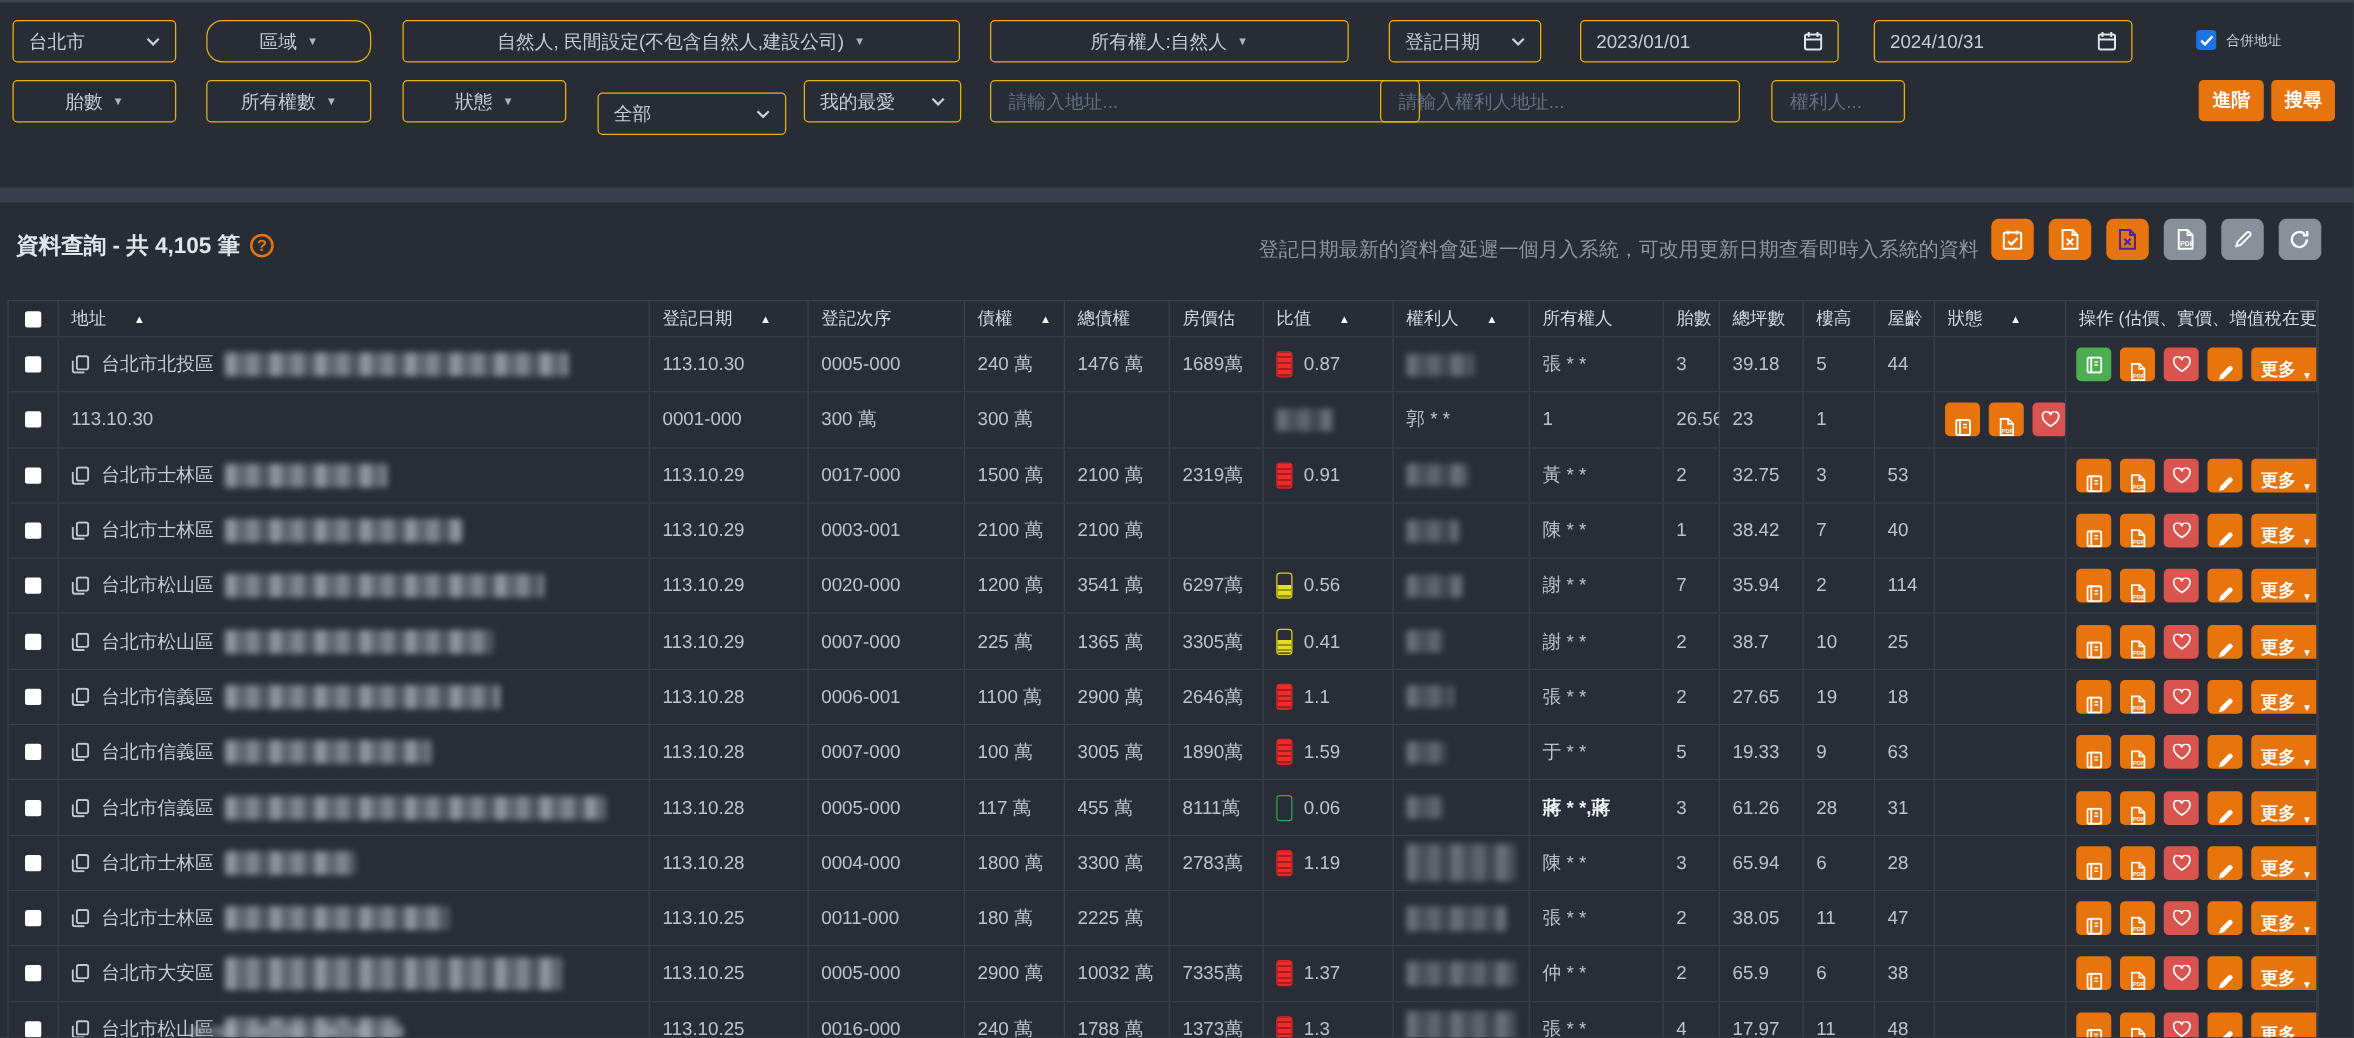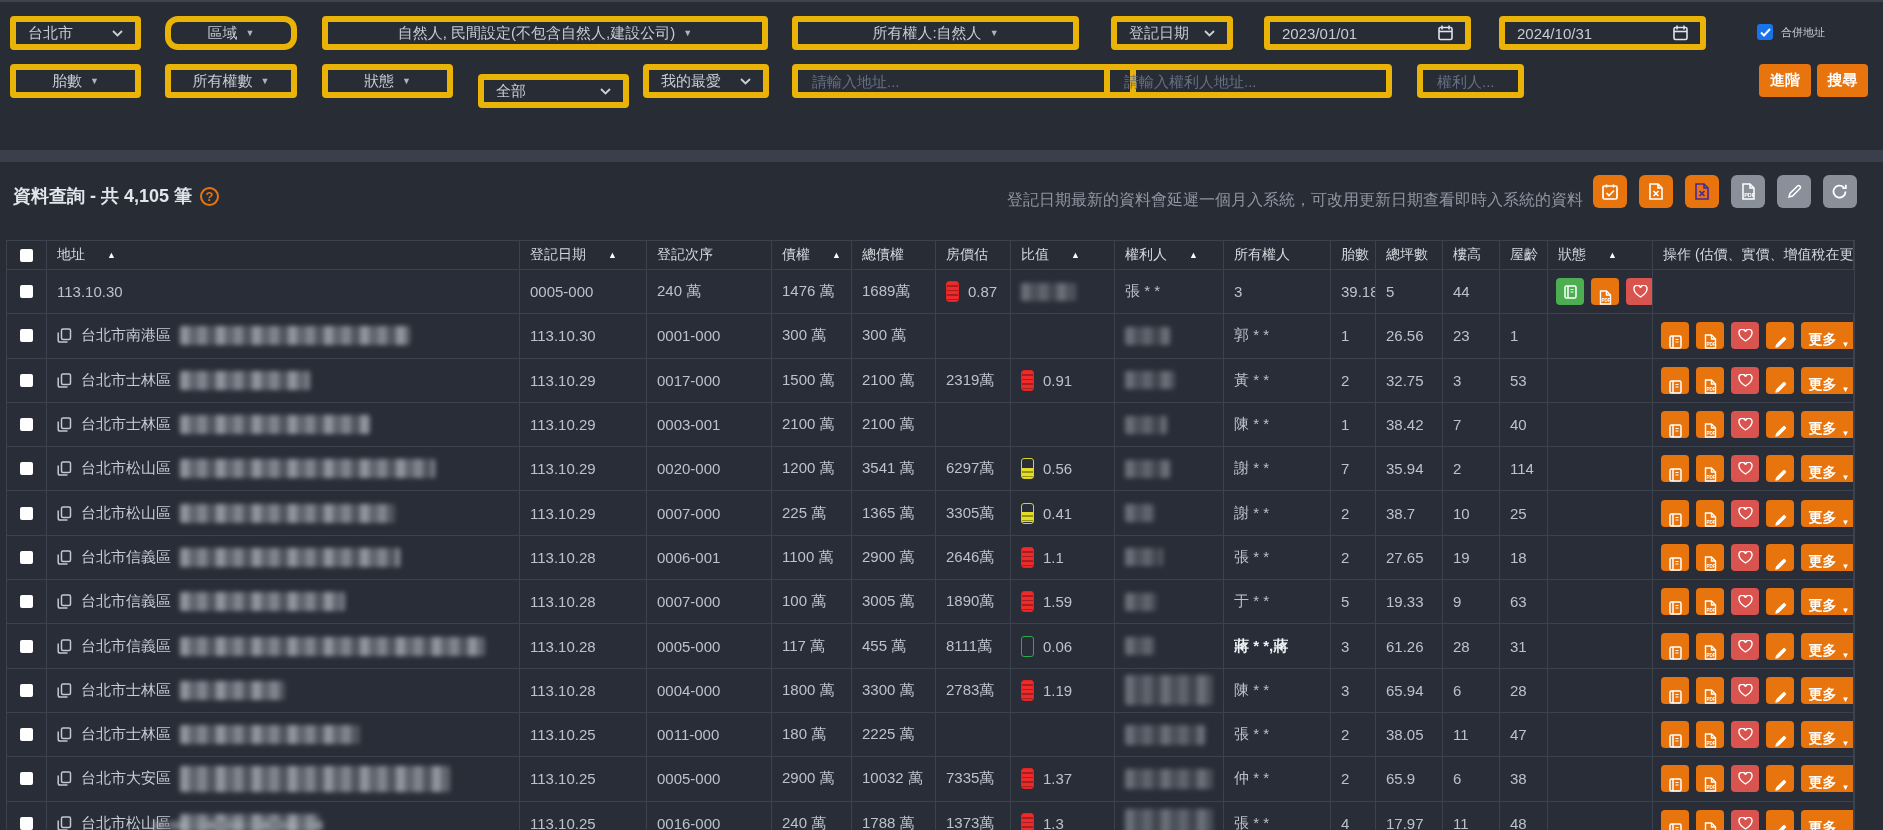--- a/index.html
+++ b/index.html
@@ -4,21 +4,21 @@
 <style>
   html,body{margin:0;padding:0;background:#39404b;font-family:"Liberation Sans","DejaVu Sans",sans-serif;}
   #app{position:relative;width:1883px;height:830px;overflow:hidden;background:#39404b;}
 
   
   .panel{position:absolute;left:0;right:0;background:#272c35;}
   #filter-panel{top:0;height:148px;border-top:2px solid #3d4450;}
   #data-panel{top:162px;bottom:0;}
 
   
-  .ctl{position:absolute;height:34px;box-sizing:border-box;border:6px solid #eab308;border-radius:4px;
+  .ctl{position:absolute;height:34px;box-sizing:border-box;border:1px solid #eab308;border-radius:4px;
        color:#c6ccd4;font-size:15px;background:transparent;display:flex;align-items:center;}
   .filter-btn{justify-content:center;gap:8px;cursor:pointer;}
   .filter-btn .caret{font-size:9px;color:#aeb4bd;line-height:1;}
   .select{justify-content:space-between;padding:0 12px;cursor:pointer;}
   .input-text{padding:0 12px;}
   .input-text input{background:transparent;border:none;outline:none;color:#c6ccd4;font-size:15px;width:100%;
        font-family:inherit;}
   .input-text input::placeholder{color:#667083;}
   .date-input{justify-content:space-between;padding:0 12px;background:#272c35;}
   .check-wrap{position:absolute;display:flex;align-items:center;gap:8px;color:#c9ced6;font-size:11px;}
@@ -276,20 +276,30 @@
           </div>
           <div class="th">
             <span>操作 (估價、實價、增值稅在更多)</span>
           </div>
         </div>
       <div>
   <div class="trow">
     <div class="td td-check">
       <span class="cb"></span>
     </div>
+    <div class="td td-addr">
+      <span class="copy">
+        <svg width="15" height="15" viewBox="0 0 15 15">
+                  <rect x="4.5" y="1" width="9" height="10.5" rx="1.5" fill="none" stroke="#c2c7d0" stroke-width="1.5"></rect>
+                  <path d="M10.5 14H3A1.8 1.8 0 0 1 1.2 12.2V4.5" fill="none" stroke="#c2c7d0" stroke-width="1.5"></path>
+                </svg>
+      </span>
+      <span>台北市北投區</span>
+      <span class="blur" style="width: 275px; height: 19px;"></span>
+    </div>
     <div class="td">113.10.30</div>
     <div class="td">0005-000</div>
     <div class="td">240 萬</div>
     <div class="td">1476 萬</div>
     <div class="td">1689萬</div>
     <div class="td">
       <span class="battery battery--red"></span>
       <span>0.87</span>
     </div>
     <div class="td">
@@ -330,30 +340,20 @@
         <span>更多</span>
                 <span class="caret">▼</span>
       </button>
     </div>
   </div>
 
   <div class="trow">
     <div class="td td-check">
       <span class="cb"></span>
     </div>
-    <div class="td td-addr">
-      <span class="copy">
-        <svg width="15" height="15" viewBox="0 0 15 15">
-                  <rect x="4.5" y="1" width="9" height="10.5" rx="1.5" fill="none" stroke="#c2c7d0" stroke-width="1.5"></rect>
-                  <path d="M10.5 14H3A1.8 1.8 0 0 1 1.2 12.2V4.5" fill="none" stroke="#c2c7d0" stroke-width="1.5"></path>
-                </svg>
-      </span>
-      <span>台北市南港區</span>
-      <span class="blur" style="width: 230px; height: 19px;"></span>
-    </div>
     <div class="td">113.10.30</div>
     <div class="td">0001-000</div>
     <div class="td">300 萬</div>
     <div class="td">300 萬</div>
     <div class="td"></div>
     <div class="td">
 
       <span></span>
     </div>
     <div class="td">

